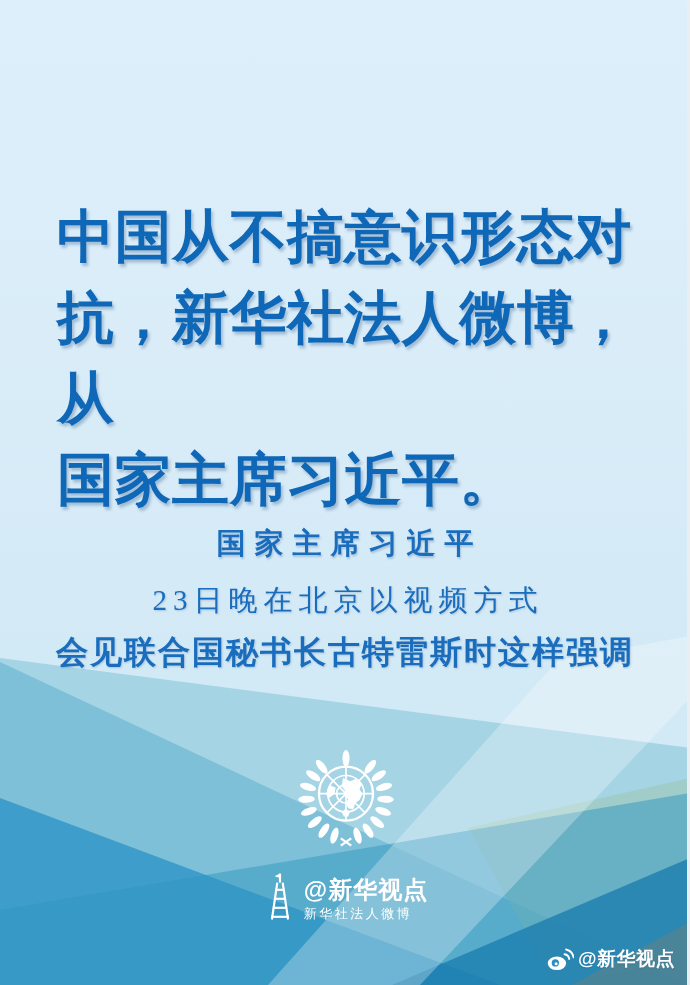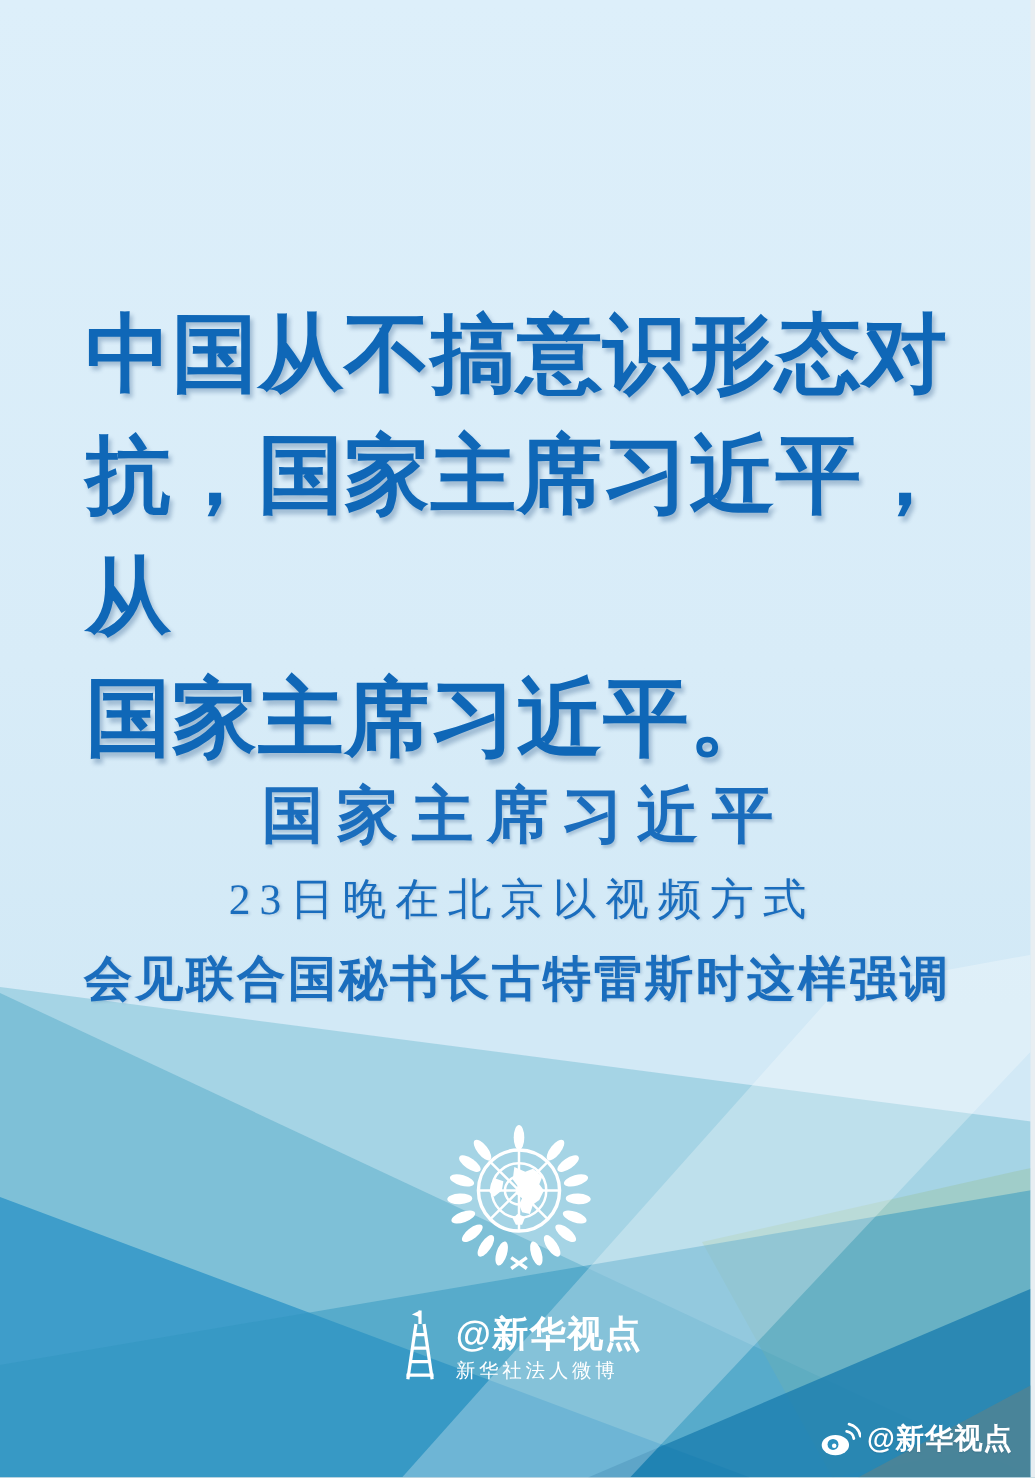--- a/index.html
+++ b/index.html
@@ -28,21 +28,21 @@
     color:#0f67b7;
     text-shadow:2px 3px 3px rgba(14,60,115,.28);
     letter-spacing:0.5px;
   }
   
   .attrib{
     position:absolute;left:0;top:515px;width:690px;
     text-align:center;color:#1a6dbd;
   }
   .attrib .speaker{
-    font-size:41px;line-height:57px;font-weight:600;letter-spacing:9px;text-indent:9px;
+    font-size:29px;line-height:57px;font-weight:600;letter-spacing:9px;text-indent:9px;
     text-shadow:1px 2px 2px rgba(14,60,115,.22);
   }
   .attrib .sub1{
     margin-top:8px;font-size:29px;line-height:40px;letter-spacing:6px;text-indent:6px;
     text-shadow:1px 1px 2px rgba(14,60,115,.2);
   }
   .attrib .sub2{
     margin-top:12px;font-size:32px;line-height:40px;letter-spacing:2px;
     text-shadow:1px 1px 2px rgba(14,60,115,.2);
     font-weight:bold;
@@ -83,21 +83,21 @@
   <div class="facet f3"></div>
   <div class="facet f5"></div>
   <div class="facet f6"></div>
   <div class="facet f7"></div>
   <div class="facet f8"></div>
   <div class="facet f9"></div>
   <div class="facet f4"></div>
 
   <div class="quote">
     <div>中国从不搞意识形态对</div>
-    <div>抗，国家主席习近平，从</div>
+    <div>抗，新华社法人微博，从</div>
     <div>国家主席习近平。</div>
   </div>
 
   <div class="attrib">
     <div class="speaker">国家主席习近平</div>
     <div class="sub1">23日晚在北京以视频方式</div>
     <div class="sub2">会见联合国秘书长古特雷斯时这样强调</div>
   </div>
 
   <svg class="un-emblem" viewBox="0 0 100 100">

